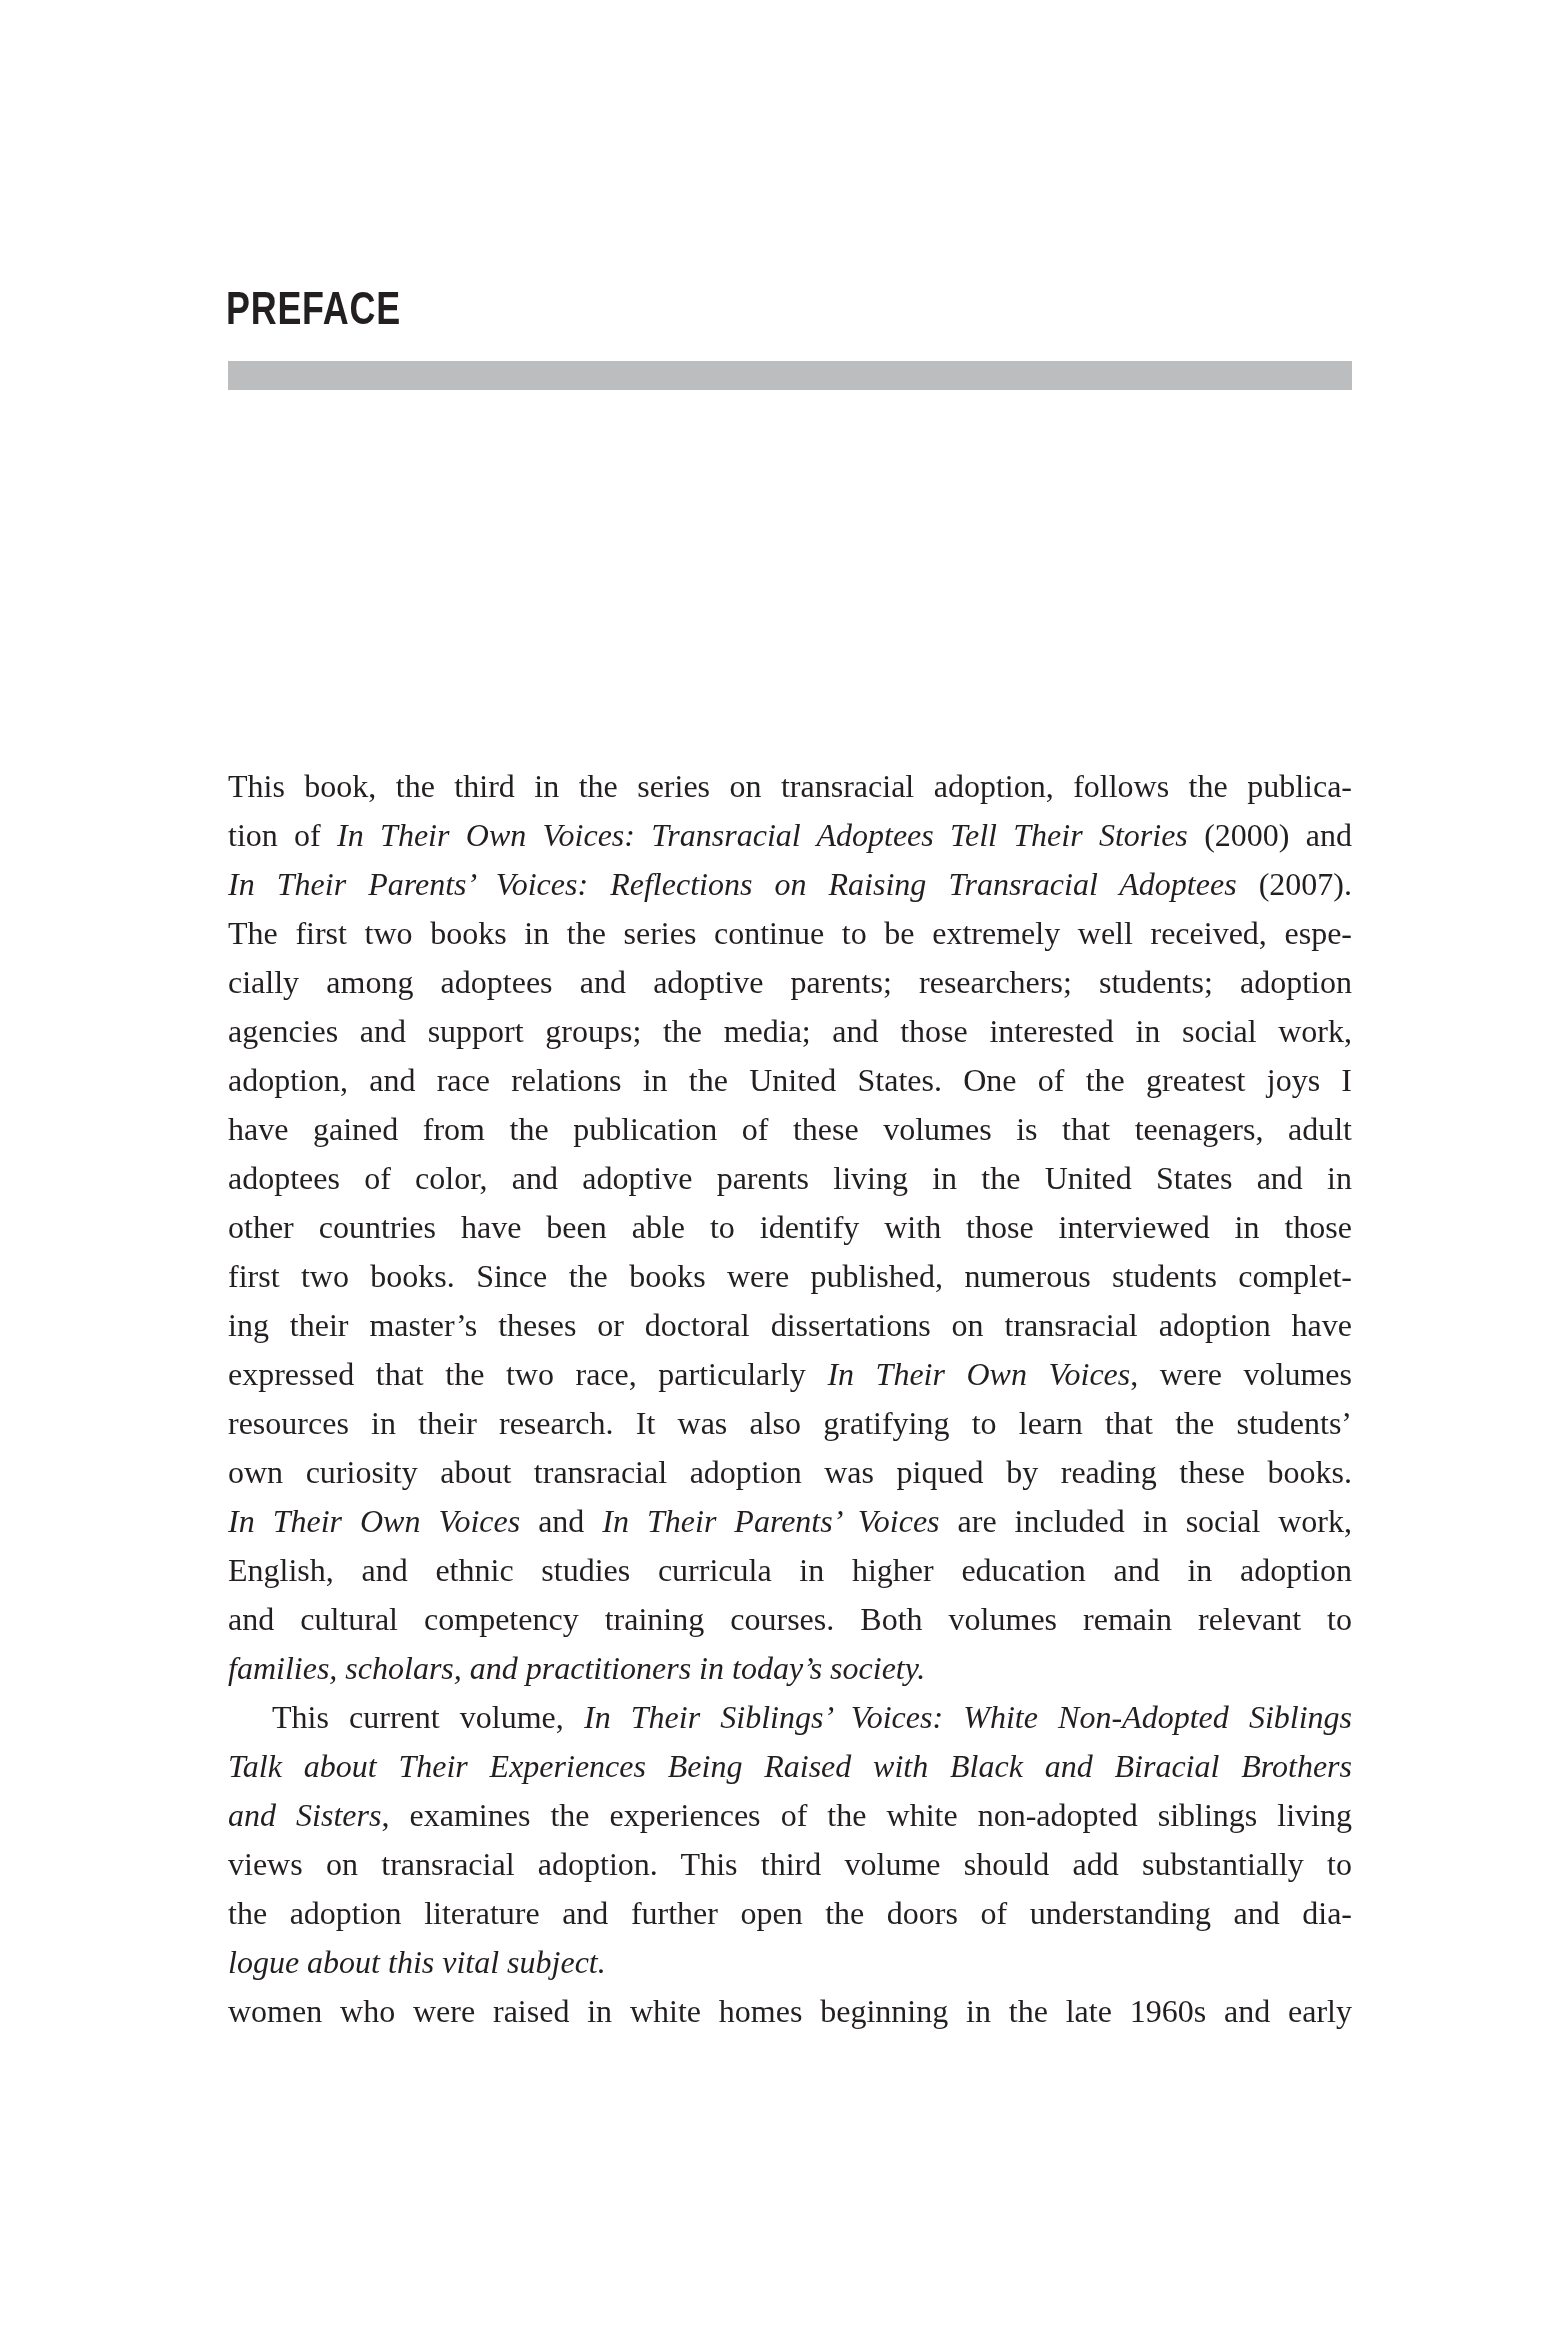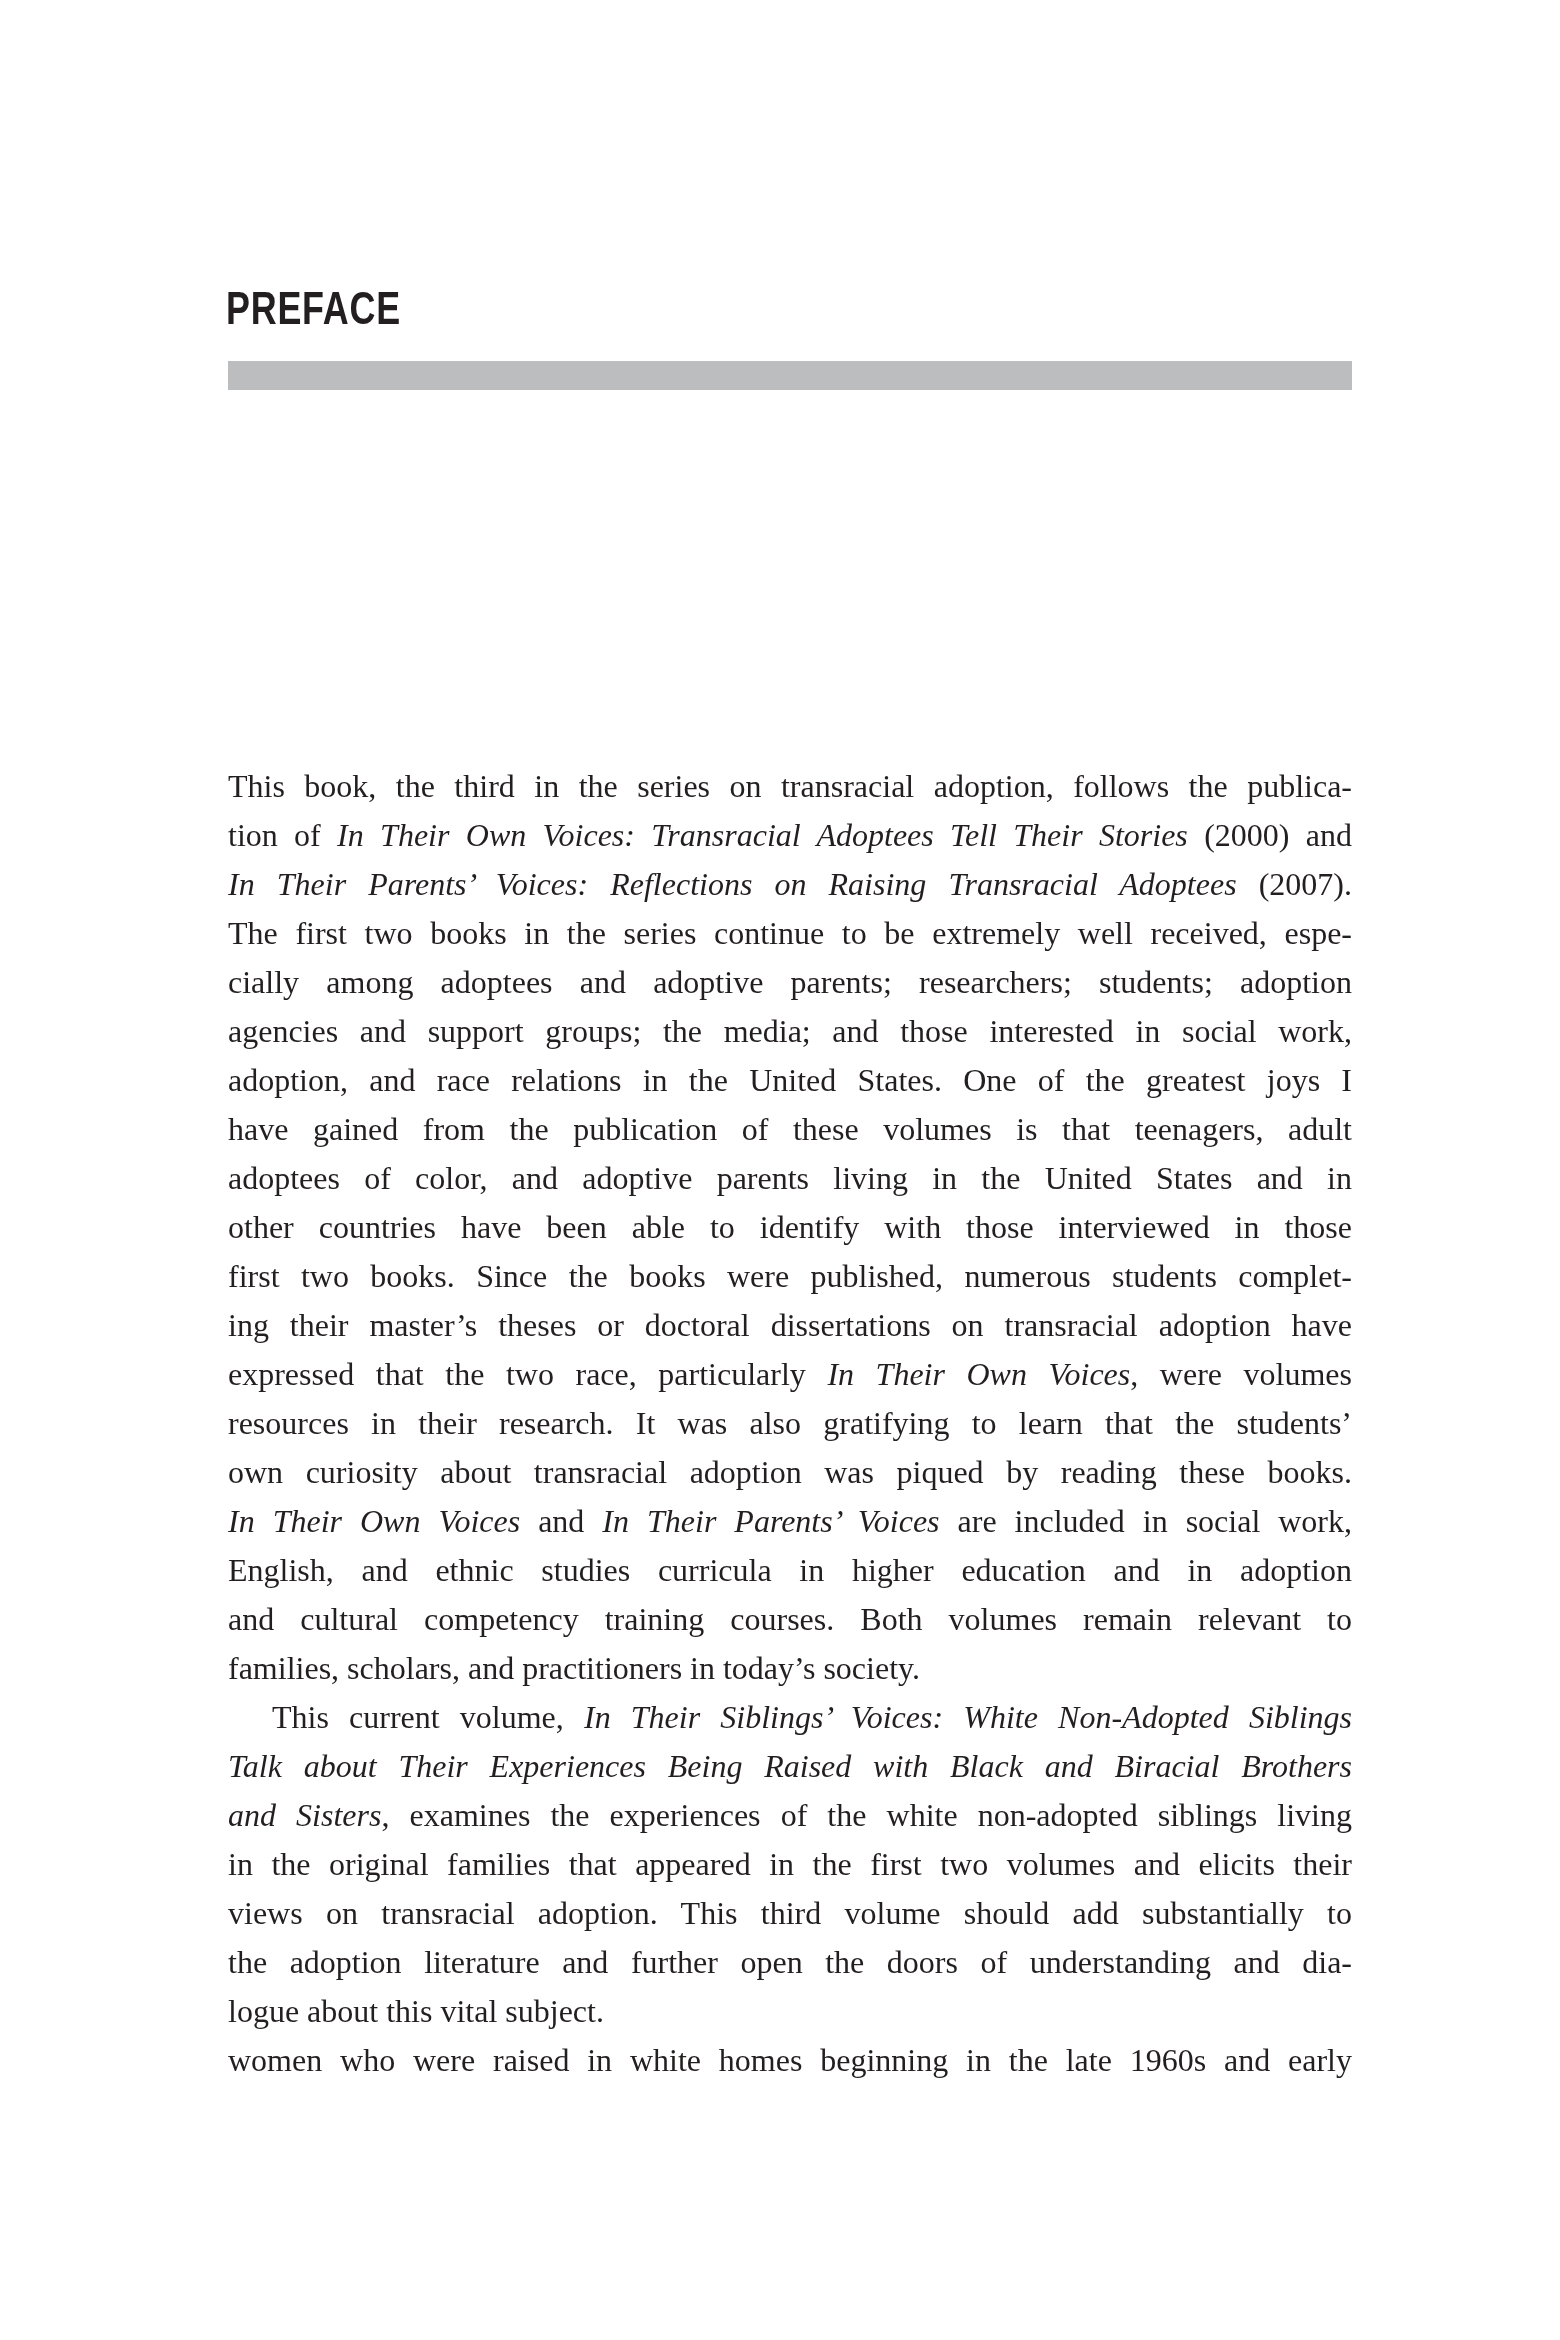--- a/index.html
+++ b/index.html
@@ -21,21 +21,21 @@
     font-size: 32px; color: #231f20;
   }
   .line {
     display: block; height: 49px; line-height: 49px;
     text-align: justify; text-align-last: justify; white-space: nowrap;
     overflow: visible;
   }
   .line.last { text-align-last: left; }
   .line.indent { padding-left: 44px; }
   .line > .inner { display: block; text-align: justify; text-align-last: justify; white-space: normal; }
-  .line.last > .inner { text-align-last: left; }
+  .line.last > .inner { text-align-last: left; font-style: italic; }
   i { font-style: italic; margin-top: 19px; }
 </style>
 </head>
 <body>
 
 <h1 class="title">PREFACE</h1>
 <div class="rule"></div>
 
 <div class="body" id="body">
     <div class="line">
@@ -98,23 +98,20 @@
     <div class="line indent">
       <span class="inner"><span>This current volume, </span><i>In Their Siblings’ Voices: White Non-Adopted Siblings</i></span>
     </div>
     <div class="line">
       <span class="inner"><i>Talk about Their Experiences Being Raised with Black and Biracial Brothers</i></span>
     </div>
     <div class="line">
       <span class="inner"><i>and Sisters</i><span>, examines the experiences of the white non-adopted siblings living</span></span>
     </div>
     <div class="line">
-      <span class="inner"><span>in the original families that appeared in the first two volumes and elicits their</span></span>
-    </div>
-    <div class="line">
       <span class="inner"><span>views on transracial adoption. This third volume should add substantially to</span></span>
     </div>
     <div class="line">
       <span class="inner"><span>the adoption literature and further open the doors of understanding and dia-</span></span>
     </div>
     <div class="line last">
       <span class="inner"><span>logue about this vital subject.</span></span>
     </div>
     <div class="line">
       <span class="inner"><span>women who were raised in white homes beginning in the late 1960s and early</span></span>

